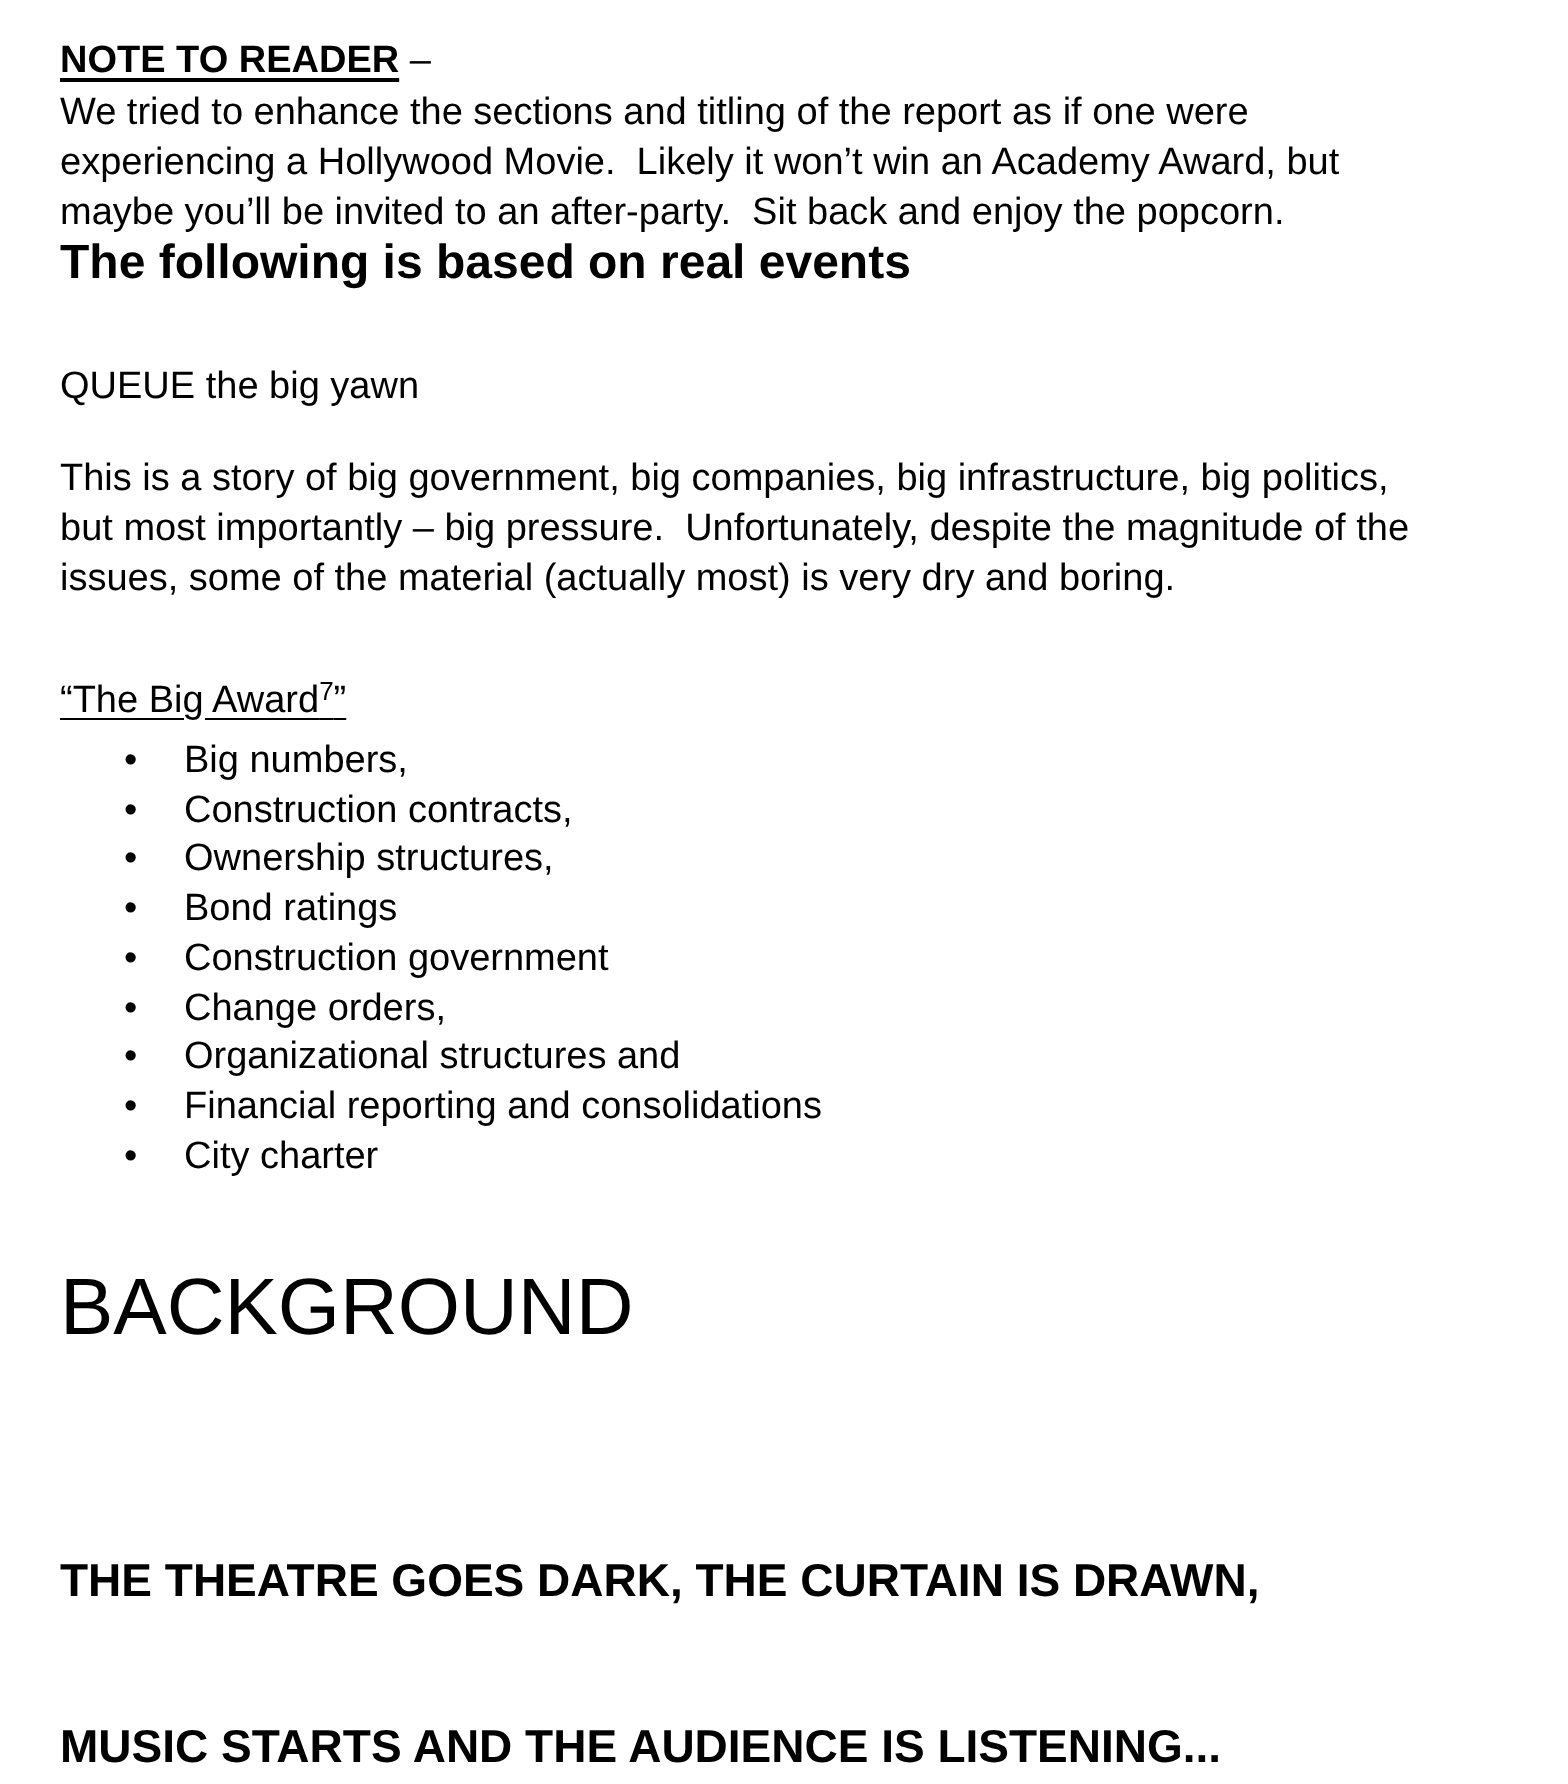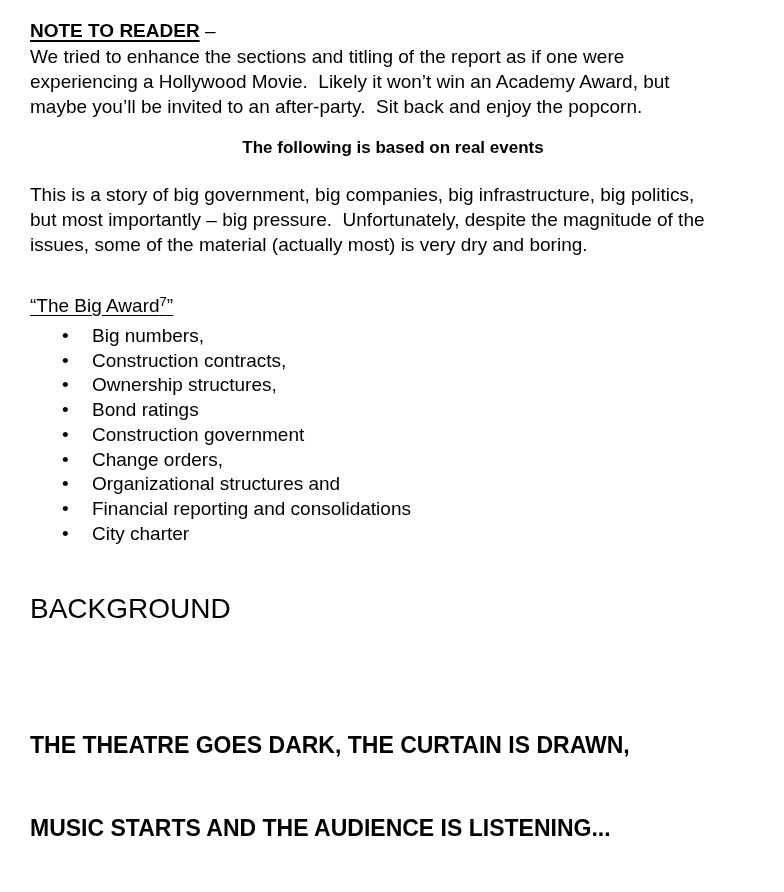--- a/index.html
+++ b/index.html
@@ -28,25 +28,24 @@
     line-height: 26px;
     white-space: pre-wrap;
   }
   .note-title {
     font-weight: bold;
     text-decoration: underline;
     text-decoration-thickness: 2px;
     text-underline-offset: 3px;
   }
   .tagline {
-    margin-top: 16px;
-    font-size: 17px;
+    font-size: 24px;
     line-height: 26px;
     font-weight: bold;
-    text-align: center;
+    text-align: left;
     white-space: pre-wrap;
   }
   .queue {
     margin-top: 36px;
   }
   .story {
     margin-top: 21px;
   }
   .big-sleep {
     margin-top: 36px;
@@ -73,21 +72,21 @@
     white-space: pre-wrap;
   }
   .bullet-item::before {
     content: "\2022";
     position: absolute;
     left: 32px;
     top: 0;
   }
   .background-heading {
     margin-top: 38px;
-    font-size: 28px;
+    font-size: 40px;
     line-height: 50px;
     font-weight: normal;
     letter-spacing: 0px;
     white-space: pre-wrap;
   }
   .theatre-heading {
     margin-top: 43px;
     font-size: 23px;
     line-height: 27.5px;
     font-weight: bold;
@@ -102,20 +101,21 @@
   <div class="note-title-line"><span class="note-title">NOTE TO READER</span><span> –</span></div>
 
   <div>
     <div class="line">We tried to enhance the sections and titling of the report as if one were</div>
     <div class="line">experiencing a Hollywood Movie.  Likely it won’t win an Academy Award, but</div>
     <div class="line">maybe you’ll be invited to an after-party.  Sit back and enjoy the popcorn.</div>
   </div>
 
   <div class="tagline">The following is based on real events</div>
 
+  <div class="line queue">QUEUE the big yawn</div>
 
   <div class="story">
     <div class="line">This is a story of big government, big companies, big infrastructure, big politics,</div>
     <div class="line">but most importantly – big pressure.  Unfortunately, despite the magnitude of the</div>
     <div class="line">issues, some of the material (actually most) is very dry and boring.</div>
   </div>
 
   <div class="big-sleep"><span class="big-sleep-underline"><span>“The Big Award</span><sup class="fn">7</sup><span>”</span></span></div>
 
   <div class="bullets">

